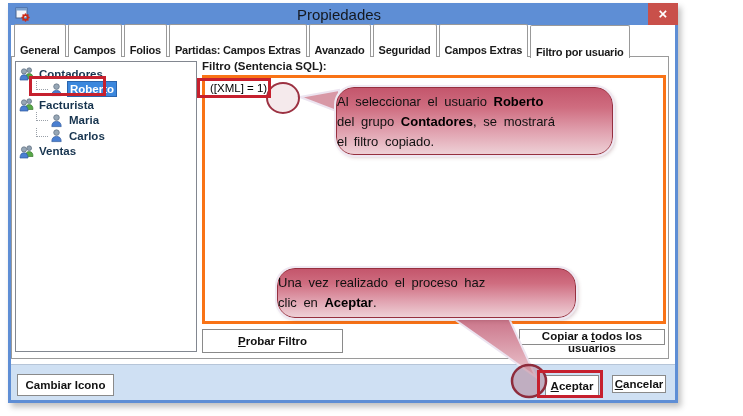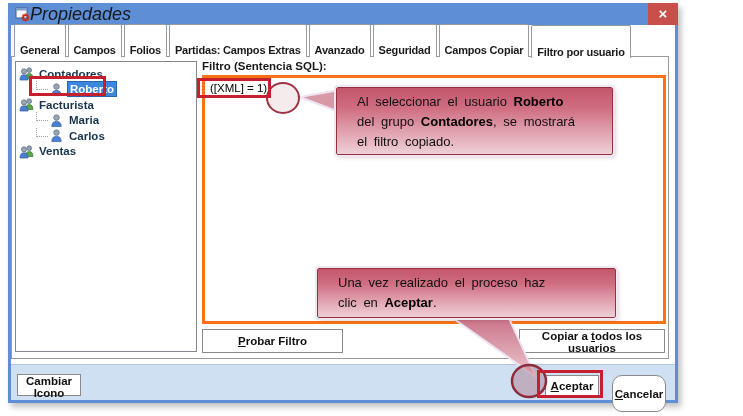--- a/index.html
+++ b/index.html
@@ -6,21 +6,21 @@
   html,body { background:#fff; }
   .canvas { position:relative; width:743px; height:416px; background:#fff; overflow:hidden; }
 
   
   .dialog { position:absolute; left:8px; top:3px; width:670px; height:400px;
             background:#fff; border:3px solid #5e8ed5; border-top:none;
             box-shadow:3px 4px 6px rgba(0,0,0,0.25); }
   .titlebar { position:absolute; left:-3px; top:0; width:670px; height:22px;
               background:#5e8ed5; display:flex; align-items:center; }
   .app-icon { width:15px; height:15px; margin-left:7px; flex:0 0 auto; }
-  .title-text { flex:1; font-size:18px; color:#14181f;font-style:italic; }
+  .title-text { flex:1; text-align:center; font-size:15px; color:#14181f; }
   .close-btn { width:30px; height:22px; background:#c9504a; color:#fff; border:none;
                font-size:15px; font-weight:700; line-height:20px; text-align:center; cursor:default; }
   .dlg-body { position:absolute; left:0; top:22px; right:0; bottom:0; background:#fff; }
 
   
   .tabstrip { position:absolute; left:3px; top:12px; height:20px; display:flex; align-items:flex-end; z-index:3; }
   .tab { height:19px; background:#fff; border:1px solid #999; border-bottom:none;
          border-radius:2px 2px 0 0; padding:16px 5px; margin-right:2px;
          font-size:11px; font-weight:600; color:#1a1a1a; letter-spacing:-0.2px;
          line-height:18px; white-space:nowrap; cursor:default; }
@@ -42,43 +42,43 @@
   .tree-label.selected { background:#3b87dd; color:#fff; border:1px solid #2a64ad; }
 
   .filter-label { position:absolute; left:190px; top:3px; font-size:11.5px; font-weight:700; color:#1a1a1a; }
   .filter-box { position:absolute; left:190px; top:18px; width:464px; height:249px;
                 background:#fff; border:3px solid #f97316; padding:4px 5px; font-size:11.5px; color:#000; }
 
   .btn { background:#fff; border:1px solid #8a8a8a; font-size:11.5px; font-weight:600;
          color:#111; text-align:center; cursor:default; }
   .btn u { text-decoration:underline; }
   .btn-probar { position:absolute; left:190px; top:272px; width:141px; height:24px; }
-  .btn-copiar { position:absolute; right:3px; top:272px; width:146px; height:24px; }
+  .btn-copiar { position:absolute; right:3px; top:272px; width:146px; height:16px; }
 
   
   .bottom-bar { position:absolute; left:0; top:339px; width:664px; height:36px;
                 background:#cfe0f3; border-top:1px solid #b6c5d8; }
-  .btn-cambiar { position:absolute; left:6px; top:9px; width:64px; height:22px; }
+  .btn-cambiar { position:absolute; left:6px; top:9px; width:97px; height:22px; }
   .btn-aceptar { position:absolute; left:534px; top:10px; width:54px; height:21px; }
-  .btn-cancelar { position:absolute; left:601px; top:10px; width:54px; height:37px;border-radius:10px; }
+  .btn-cancelar { position:absolute; left:601px; top:10px; width:54px; height:18px; }
 
   
   .overlay-svg { position:absolute; left:0; top:0; width:743px; height:416px; z-index:52; pointer-events:none; }
   .ann-rect { position:absolute; border:3px solid #c6202e; z-index:58; pointer-events:none; }
   .rect-roberto { left:29px; top:76px; width:77px; height:20px; }
   .rect-xml { left:197px; top:78px; width:74px; height:20px; }
   .rect-aceptar { left:537px; top:370px; width:66px; height:28px; }
 
   .bubble { position:absolute; z-index:55; border:1.5px solid #96303f; outline:2px solid #efe8f2;
-            border-radius:2px; padding:4px 20px; color:#111; font-size:13px; line-height:20px;
+            border-radius:18px; padding:4px 0; color:#111; font-size:13px; line-height:20px;
             word-spacing:3px; box-shadow:2px 2px 4px rgba(100,40,50,0.3);
             background:linear-gradient(180deg,#c4566c 0%,#cf6d80 30%,#e0a0ae 65%,#eed0d6 100%); }
   .bubble b, .bubble .bseg { font-weight:700; color:#000; }
   .bubble-1 { left:336px; top:87px; width:277px; height:68px; }
-  .bubble-2 { left:277px; top:268px; width:299px; height:50px;margin-left:40px; }
+  .bubble-2 { left:277px; top:268px; width:299px; height:50px; }
 </style>
 </head>
 <body>
 
 <div class="canvas">
 
   <div class="dialog">
 
     <div class="titlebar">
       <svg class="app-icon" viewBox="0 0 15 15">
@@ -102,21 +102,21 @@
 
     <div class="dlg-body">
 
       <div class="tabstrip">
         <div class="tab">General</div>
         <div class="tab">Campos</div>
         <div class="tab">Folios</div>
         <div class="tab">Partidas: Campos Extras</div>
         <div class="tab">Avanzado</div>
         <div class="tab">Seguridad</div>
-        <div class="tab">Campos Copiar</div>
+        <div class="tab">Campos Extras</div>
         <div class="tab active">Filtro por usuario</div>
       </div>
 
       <div class="tabpage">
 
         <div class="tree-panel">
           <div class="tree-row lvl0">
             <svg class="t-icon" viewBox="0 0 15 15">
               <circle cx="10.2" cy="4.2" r="2.4" fill="#8fa0b0" stroke="#5e6f80" stroke-width="0.7"></circle>
               <path d="M6.4 12.5 Q6.4 7.6 10.2 7.6 Q14 7.6 14 12.5 Z" fill="#57a847" stroke="#3c7a31" stroke-width="0.7"></path>

